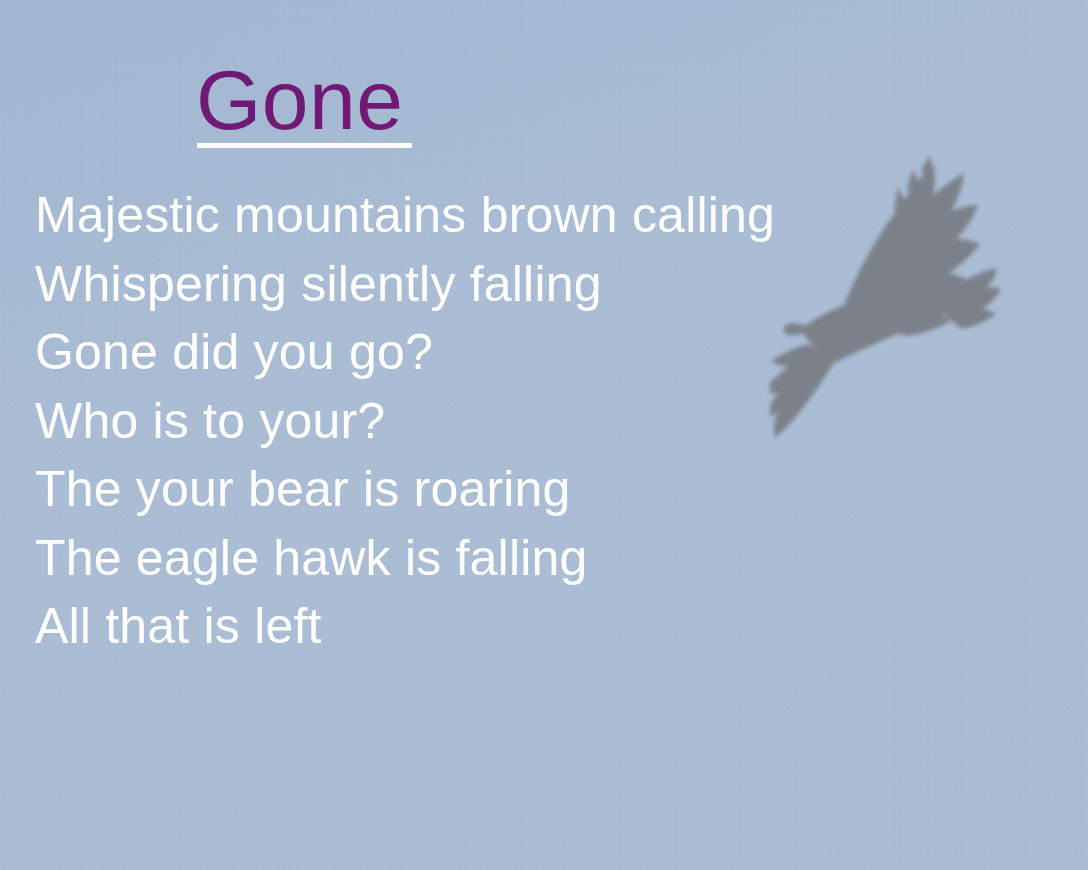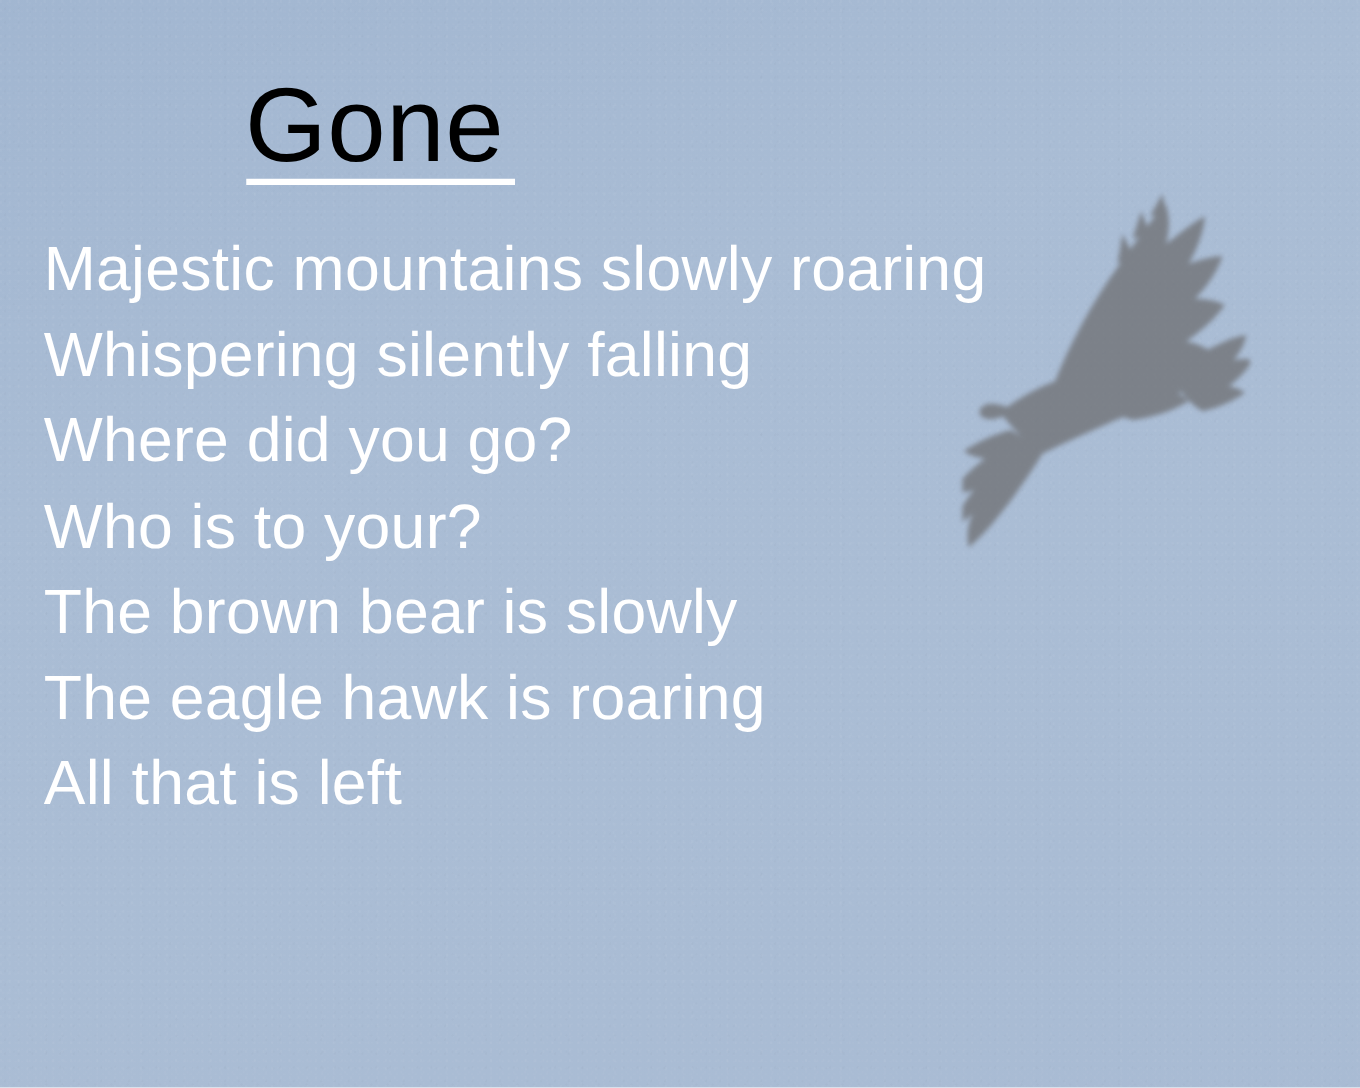--- a/index.html
+++ b/index.html
@@ -45,21 +45,21 @@
     background-size: 7px 7px, 11px 11px, 9px 9px, 13px 13px, 5px 5px;
   }
 
   
   .title {
     position: absolute;
     left: 196px;
     top: 58px;
     font-size: 84px;
     line-height: 1;
-    color: #000000;
+    color: #701a75;
     letter-spacing: 0.5px;
     white-space: nowrap;
   }
 
   .title-rule {
     position: absolute;
     left: 197px;
     top: 143px;
     width: 215px;
     height: 5px;
@@ -170,22 +170,22 @@
         <path d="M136 66 L 143 44 L 150 62 Z"></path>
         <path d="M124 86 L 128 62 L 137 80 Z"></path>
       </g>
     </svg>
   </div>
 
   <div class="title">Gone</div>
   <div class="title-rule"></div>
 
   <div class="poem">
-    <div class="poem-line">Majestic mountains slowly roaring</div>
+    <div class="poem-line">Majestic mountains brown calling</div>
     <div class="poem-line">Whispering silently falling</div>
-    <div class="poem-line">Where did you go?</div>
+    <div class="poem-line">Gone did you go?</div>
     <div class="poem-line">Who is to your?</div>
-    <div class="poem-line">The brown bear is slowly</div>
-    <div class="poem-line">The eagle hawk is roaring</div>
+    <div class="poem-line">The your bear is roaring</div>
+    <div class="poem-line">The eagle hawk is falling</div>
     <div class="poem-line">All that is left</div>
   </div>
 
 </div>
 
 </body></html>

